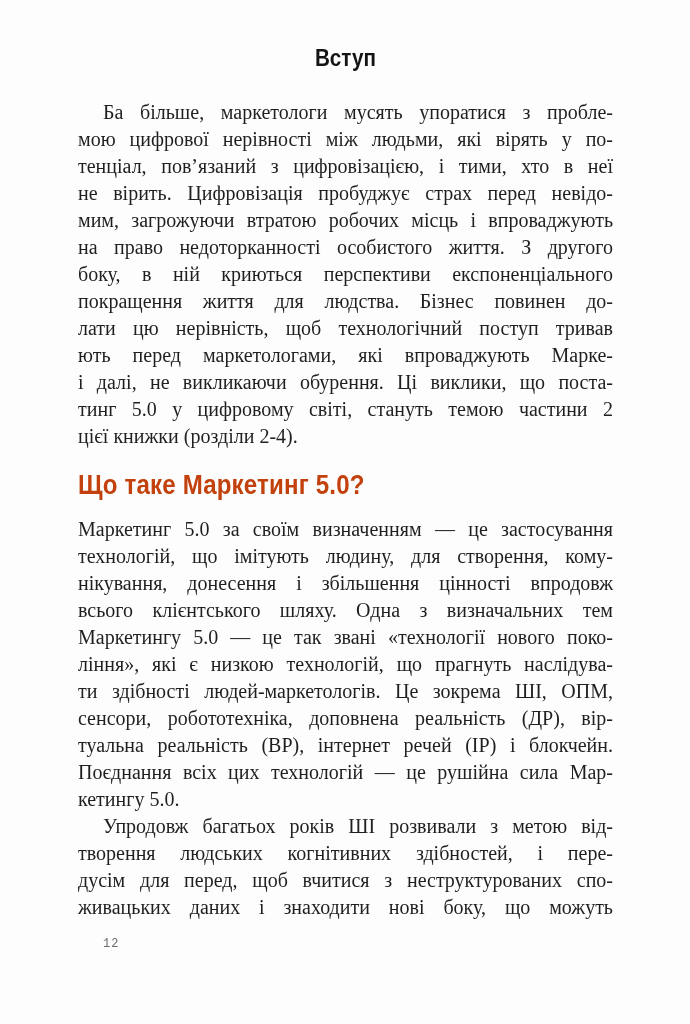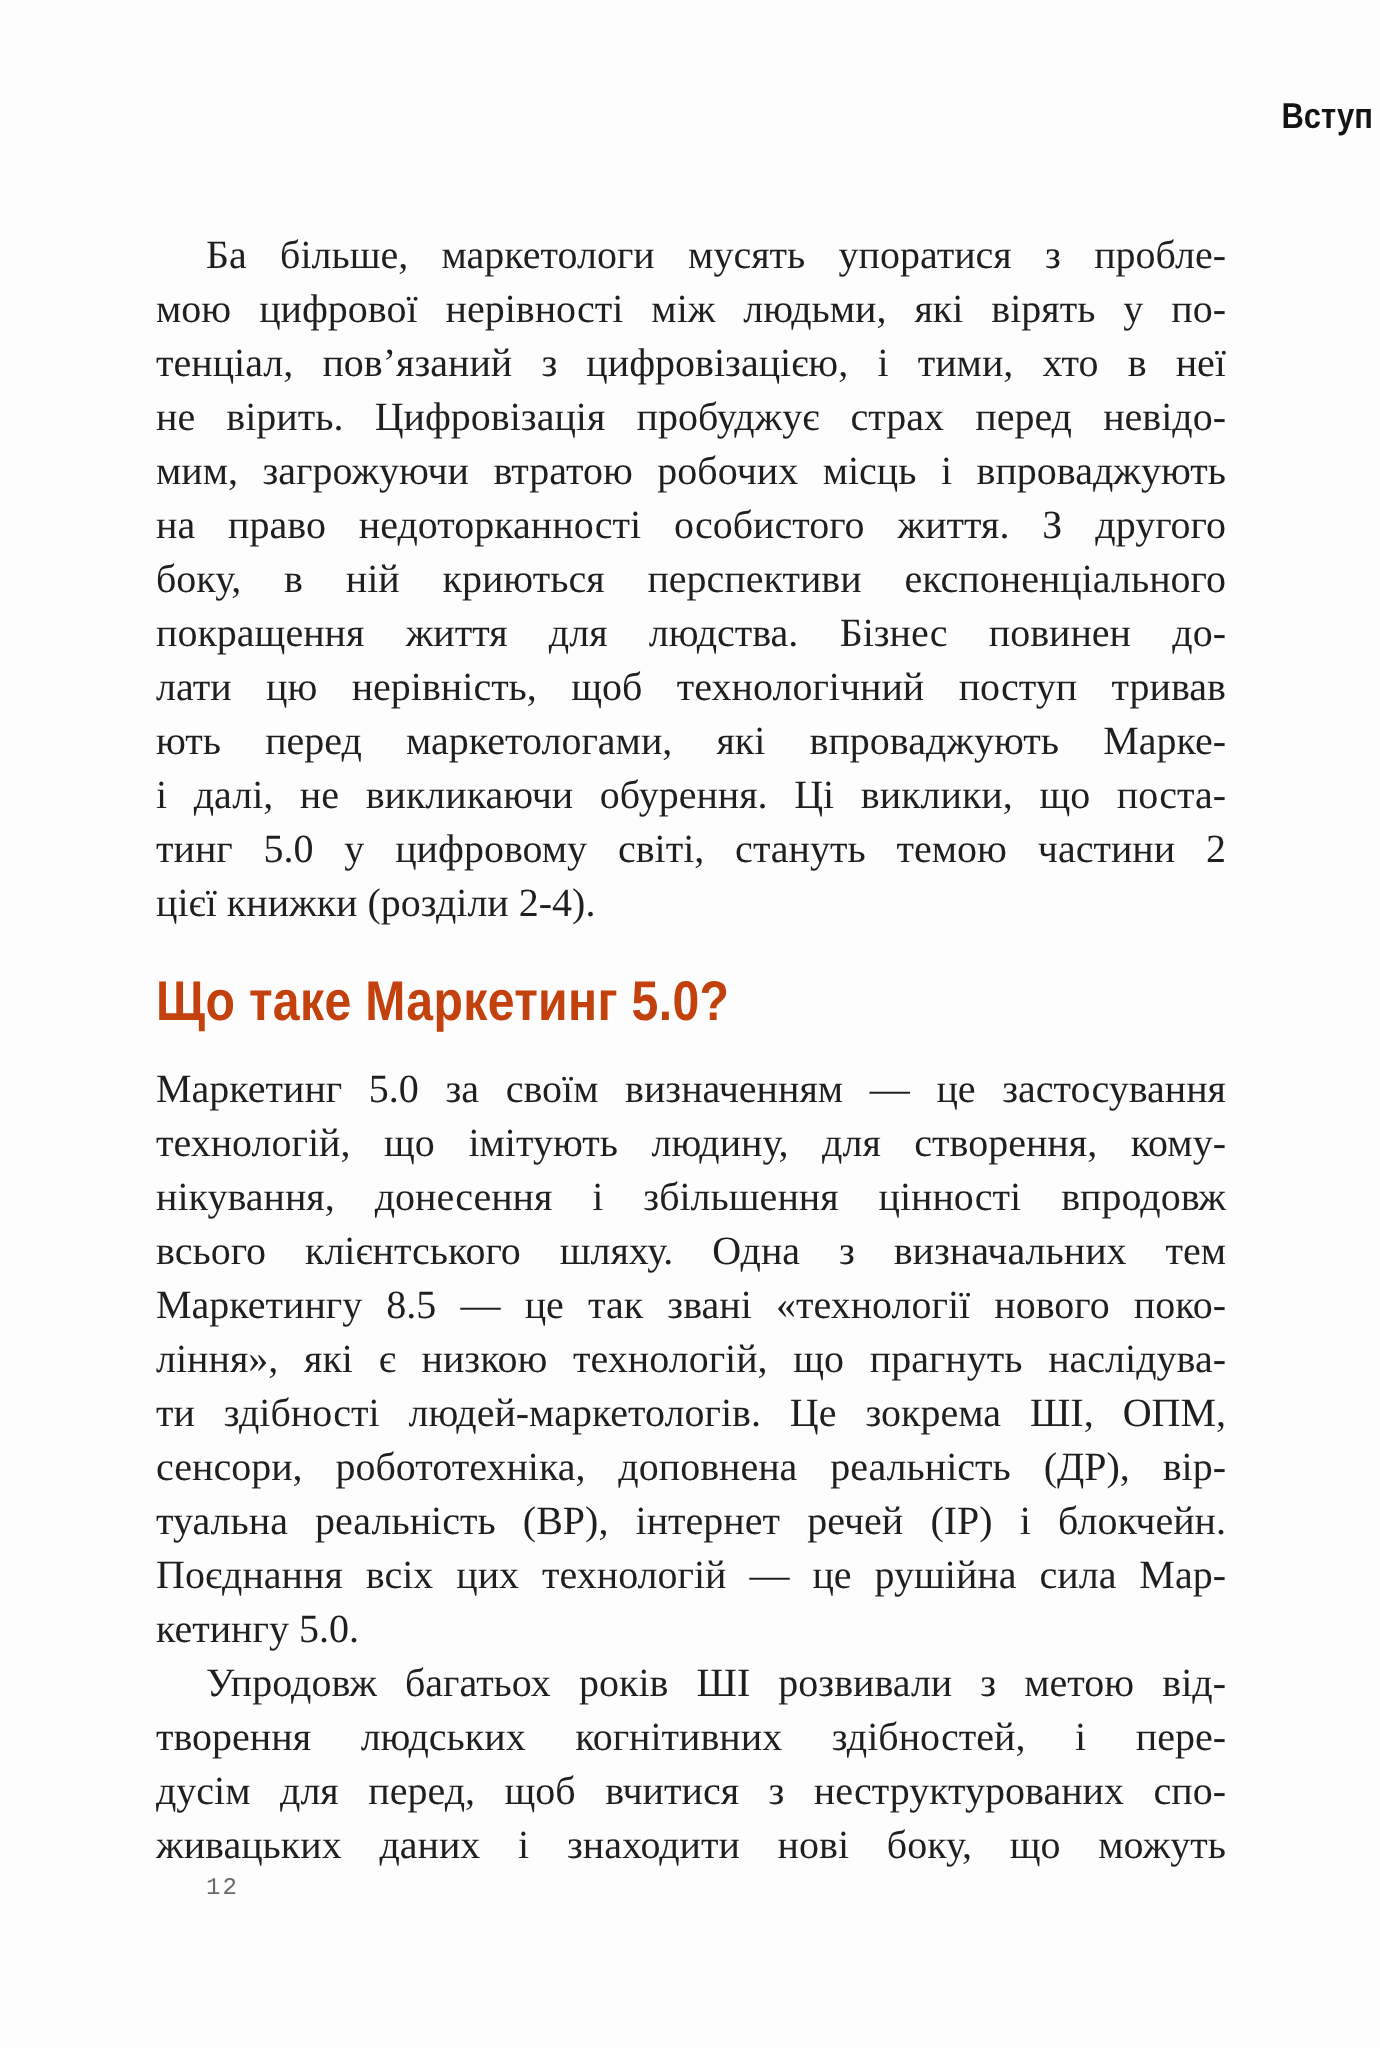--- a/index.html
+++ b/index.html
@@ -10,38 +10,38 @@
     background: #fdfdfd;
     font-family: "Liberation Serif", serif;
     color: #1f1f1f;
     overflow: hidden;
   }
   .running-head {
     position: absolute;
     top: 47px;
     left: 0;
     right: 0;
-    text-align: right;
+    text-align: center;
     font-family: "Liberation Sans", sans-serif;
     font-weight: bold;
-    font-size: 18px;
+    font-size: 24px;
     line-height: 22px;
     color: #141414;
   }
   .condensed {
     display: inline-block;
     transform: scaleX(0.86);
     transform-origin: center;
   }
   .condensed.left-origin { transform-origin: left center; }
   .textblock {
     position: absolute;
     left: 78px;
     width: 535px;
-    top: 115px;
+    top: 99px;
     font-size: 20px;
     line-height: 27px;
   }
   .para { margin: 0; }
   .line {
     text-align: justify;
     text-align-last: justify;
     hyphens: none;
   }
   .line.lastline { text-align-last: left; }
@@ -91,21 +91,21 @@
         <div class="line">і далі, не викликаючи обурення. Ці виклики, що поста-</div>
         <div class="line">тинг 5.0 у цифровому світі, стануть темою частини 2</div>
         <div class="line lastline">цієї книжки (розділи 2-4).</div>
       </div>
       <div class="section-heading"><span class="condensed left-origin">Що таке Маркетинг 5.0?</span></div>
       <div class="para">
         <div class="line">Маркетинг 5.0 за своїм визначенням — це застосування</div>
         <div class="line">технологій, що імітують людину, для створення, кому-</div>
         <div class="line">нікування, донесення і збільшення цінності впродовж</div>
         <div class="line">всього клієнтського шляху. Одна з визначальних тем</div>
-        <div class="line">Маркетингу 8.5 — це так звані «технології нового поко-</div>
+        <div class="line">Маркетингу 5.0 — це так звані «технології нового поко-</div>
         <div class="line">ління», які є низкою технологій, що прагнуть наслідува-</div>
         <div class="line">ти здібності людей-маркетологів. Це зокрема ШІ, ОПМ,</div>
         <div class="line">сенсори, робототехніка, доповнена реальність (ДР), вір-</div>
         <div class="line">туальна реальність (ВР), інтернет речей (ІР) і блокчейн.</div>
         <div class="line">Поєднання всіх цих технологій — це рушійна сила Мар-</div>
         <div class="line lastline">кетингу 5.0.</div>
       </div>
       <div class="para">
         <div class="line indent">Упродовж багатьох років ШІ розвивали з метою від-</div>
         <div class="line">творення людських когнітивних здібностей, і пере-</div>

